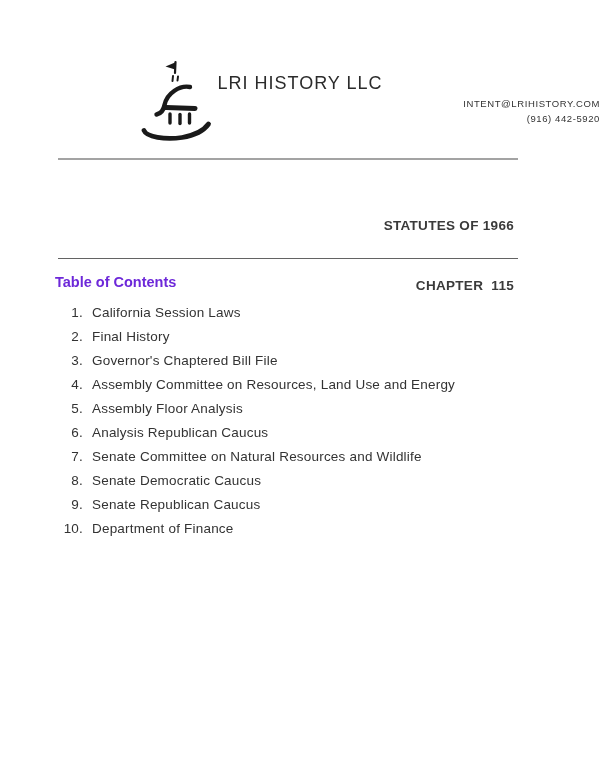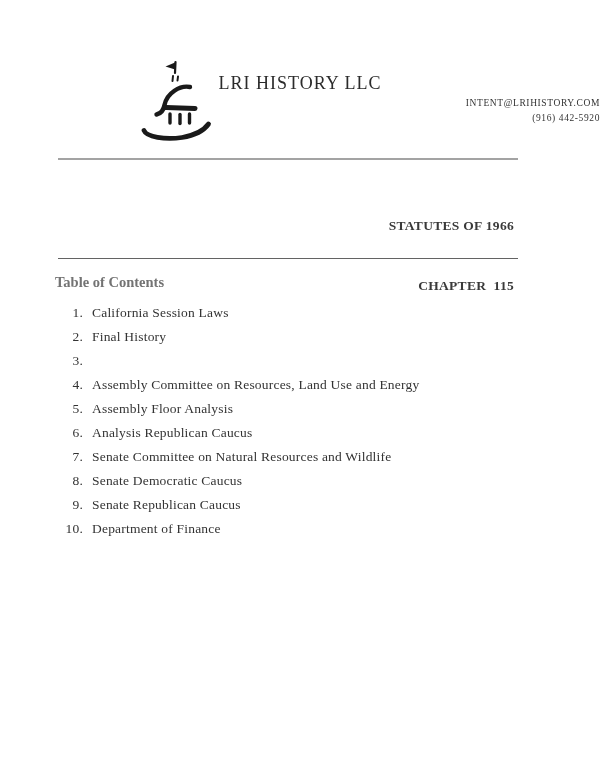--- a/index.html
+++ b/index.html
@@ -5,21 +5,21 @@
   html, body {
     margin: 0;
     padding: 0;
     background: #ffffff;
   }
   .page {
     position: relative;
     width: 600px;
     height: 552px;
     background: #ffffff;
-    font-family: Liberation Serif, serif;
+    font-family: Liberation Sans, sans-serif;
     color: #2f2f2f;
     overflow: hidden;
   }
   
   .logo {
     position: absolute;
     left: 137px;
     top: 58px;
     width: 76px;
     height: 86px;
@@ -74,21 +74,21 @@
     color: #3a3a3a;
     white-space: pre;
   }
   
   .toc-title {
     position: absolute;
     left: 55px;
     top: 274px;
     font-weight: bold;
     font-size: 14.5px;
-    color: #737373;
+    color: #6d28d9;
   }
   .toc-list {
     position: absolute;
     left: 55px;
     top: 306px;
     width: 480px;
   }
   .toc-item {
     display: flex;
     align-items: baseline;
@@ -152,20 +152,21 @@
     <div class="toc-item">
       <span class="toc-num">1.</span>
       <span class="toc-text">California Session Laws</span>
     </div>
     <div class="toc-item">
       <span class="toc-num">2.</span>
       <span class="toc-text">Final History</span>
     </div>
     <div class="toc-item">
       <span class="toc-num">3.</span>
+      <span class="toc-text">Governor's Chaptered Bill File</span>
     </div>
     <div class="toc-item">
       <span class="toc-num">4.</span>
       <span class="toc-text">Assembly Committee on Resources, Land Use and Energy</span>
     </div>
     <div class="toc-item">
       <span class="toc-num">5.</span>
       <span class="toc-text">Assembly Floor Analysis</span>
     </div>
     <div class="toc-item">

